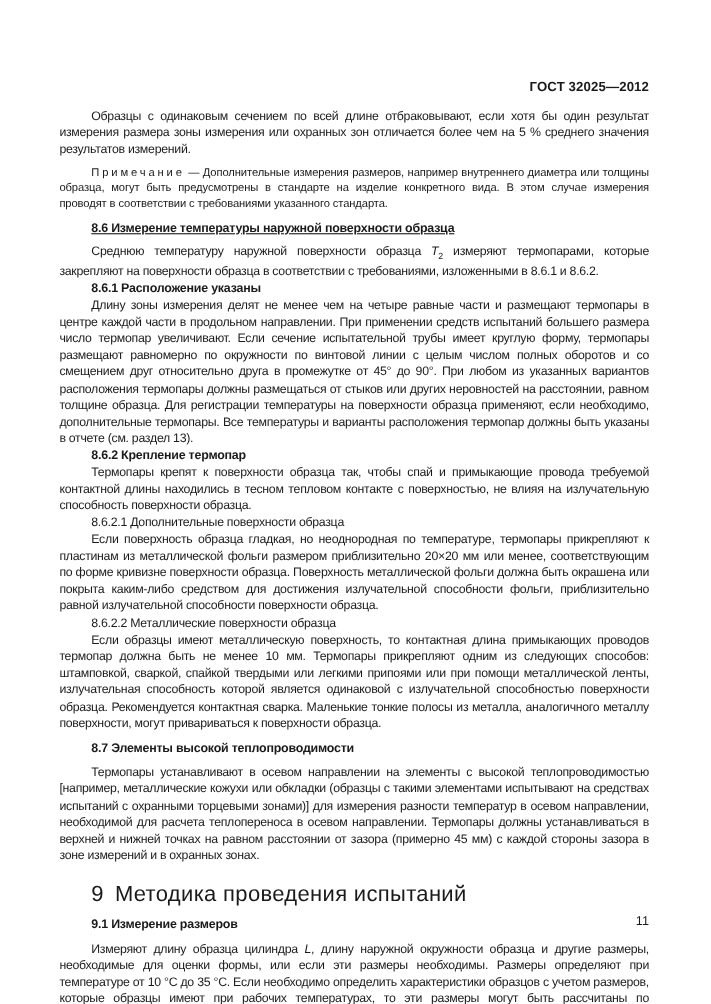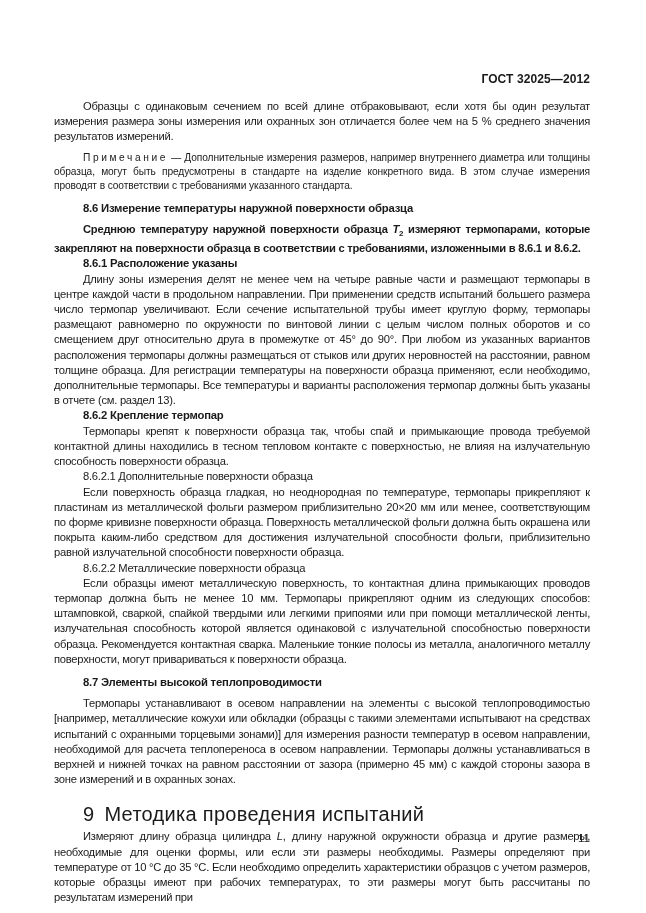--- a/index.html
+++ b/index.html
@@ -22,37 +22,38 @@
 <body>
 
 <div class="page">
   <div class="hdr">ГОСТ 32025—2012</div>
 
   <div style="position:absolute; top:99px; left:0; width:536px;">
     <p class="p">Образцы с одинаковым сечением по всей длине отбраковывают, если хотя бы один результат измерения размера зоны измерения или охранных зон  отличается более чем на 5 % среднего значения результатов измерений.</p>
 
     <p class="note" style="margin-top:6px;"><span class="lbl">Примечание</span><span> — Дополнительные измерения размеров, например внутреннего диаметра или толщины образца, могут быть предусмотрены в стандарте на изделие конкретного вида. В этом случае измерения проводят в соответствии с требованиями указанного стандарта.</span></p>
 
-    <p class="h2" style="margin-top:8px;">8.6 Измерение температуры наружной поверхности образца</p>
-    <p class="p" style="margin-top:6px;font-weight:bold;"><span>Среднюю температуру наружной поверхности образца </span><i>T</i><sub>2</sub><span> измеряют термопарами, которые закрепляют на поверхности образца в соответствии с требованиями, изложенными в 8.6.1 и 8.6.2.</span></p>
+    <p class="h2" style="margin-top:8px;text-decoration:underline;">8.6 Измерение температуры наружной поверхности образца</p>
+    <p class="p" style="margin-top:6px;"><span>Среднюю температуру наружной поверхности образца </span><i>T</i><sub>2</sub><span> измеряют термопарами, которые закрепляют на поверхности образца в соответствии с требованиями, изложенными в 8.6.1 и 8.6.2.</span></p>
 
     <p class="h3">8.6.1 Расположение указаны</p>
     <p class="p">Длину зоны измерения делят не менее чем  на четыре равные части  и размещают термопары в центре каждой части в продольном направлении. При применении средств испытаний большего размера число термопар увеличивают. Если сечение испытательной трубы имеет круглую форму, термопары размещают равномерно по окружности по винтовой линии с целым числом полных оборотов и со смещением друг относительно друга в промежутке от 45° до 90°. При любом из указанных вариантов расположения термопары должны размещаться от стыков или других неровностей на расстоянии, равном толщине образца.  Для регистрации температуры на поверхности образца применяют, если необходимо, дополнительные термопары. Все температуры и варианты расположения термопар должны быть указаны в отчете (см. раздел 13).</p>
 
     <p class="h3">8.6.2 Крепление термопар</p>
     <p class="p">Термопары крепят к поверхности образца так, чтобы спай и примыкающие провода требуемой контактной длины находились в тесном тепловом контакте с поверхностью, не влияя на излучательную способность поверхности образца.</p>
 
     <p class="h4">8.6.2.1 Дополнительные поверхности образца</p>
     <p class="p">Если поверхность образца гладкая, но неоднородная по температуре, термопары прикрепляют к пластинам из металлической фольги размером приблизительно 20×20 мм или менее, соответствующим по форме кривизне поверхности образца. Поверхность металлической фольги должна быть окрашена или покрыта каким-либо средством для достижения излучательной способности фольги, приблизительно равной излучательной способности поверхности образца.</p>
 
     <p class="h4">8.6.2.2 Металлические поверхности образца</p>
     <p class="p">Если образцы имеют металлическую поверхность, то контактная длина примыкающих проводов термопар должна быть не менее 10 мм. Термопары прикрепляют одним из следующих способов: штамповкой, сваркой, спайкой твердыми или легкими припоями или при помощи металлической ленты, излучательная способность которой является одинаковой с излучательной способностью поверхности образца. Рекомендуется контактная сварка. Маленькие тонкие полосы из металла, аналогичного металлу поверхности,  могут привариваться к поверхности образца.</p>
 
     <p class="h2" style="margin-top:8px;">8.7 Элементы высокой теплопроводимости</p>
     <p class="p" style="margin-top:6px;">Термопары устанавливают в осевом направлении на элементы с высокой теплопроводимостью [например, металлические кожухи или обкладки (образцы с такими элементами испытывают на средствах испытаний с охранными торцевыми зонами)] для  измерения разности температур в осевом направлении, необходимой для расчета теплопереноса в осевом направлении. Термопары должны устанавливаться в верхней и нижней точках на равном расстоянии от зазора (примерно 45 мм) с каждой стороны зазора в зоне измерений и в охранных зонах.</p>
 
     <p class="h1" style="margin-top:18px;"><span class="num">9</span><span>Методика проведения испытаний</span></p>
 
+    <p class="h2" style="margin-top:12px;">9.1 Измерение размеров</p>
     <p class="p" style="margin-top:6px;"><span>Измеряют длину образца цилиндра  </span><i>L</i><span>, длину наружной окружности образца и другие размеры, необходимые для оценки формы, или если эти размеры необходимы. Размеры определяют при температуре от 10 °С до 35 °С. Если  необходимо определить  характеристики образцов с учетом размеров, которые образцы имеют при рабочих температурах, то эти размеры могут быть рассчитаны по результатам измерений при</span></p>
   </div>
 
   <div class="pnum">11</div>
 </div>
 
 </body></html>

